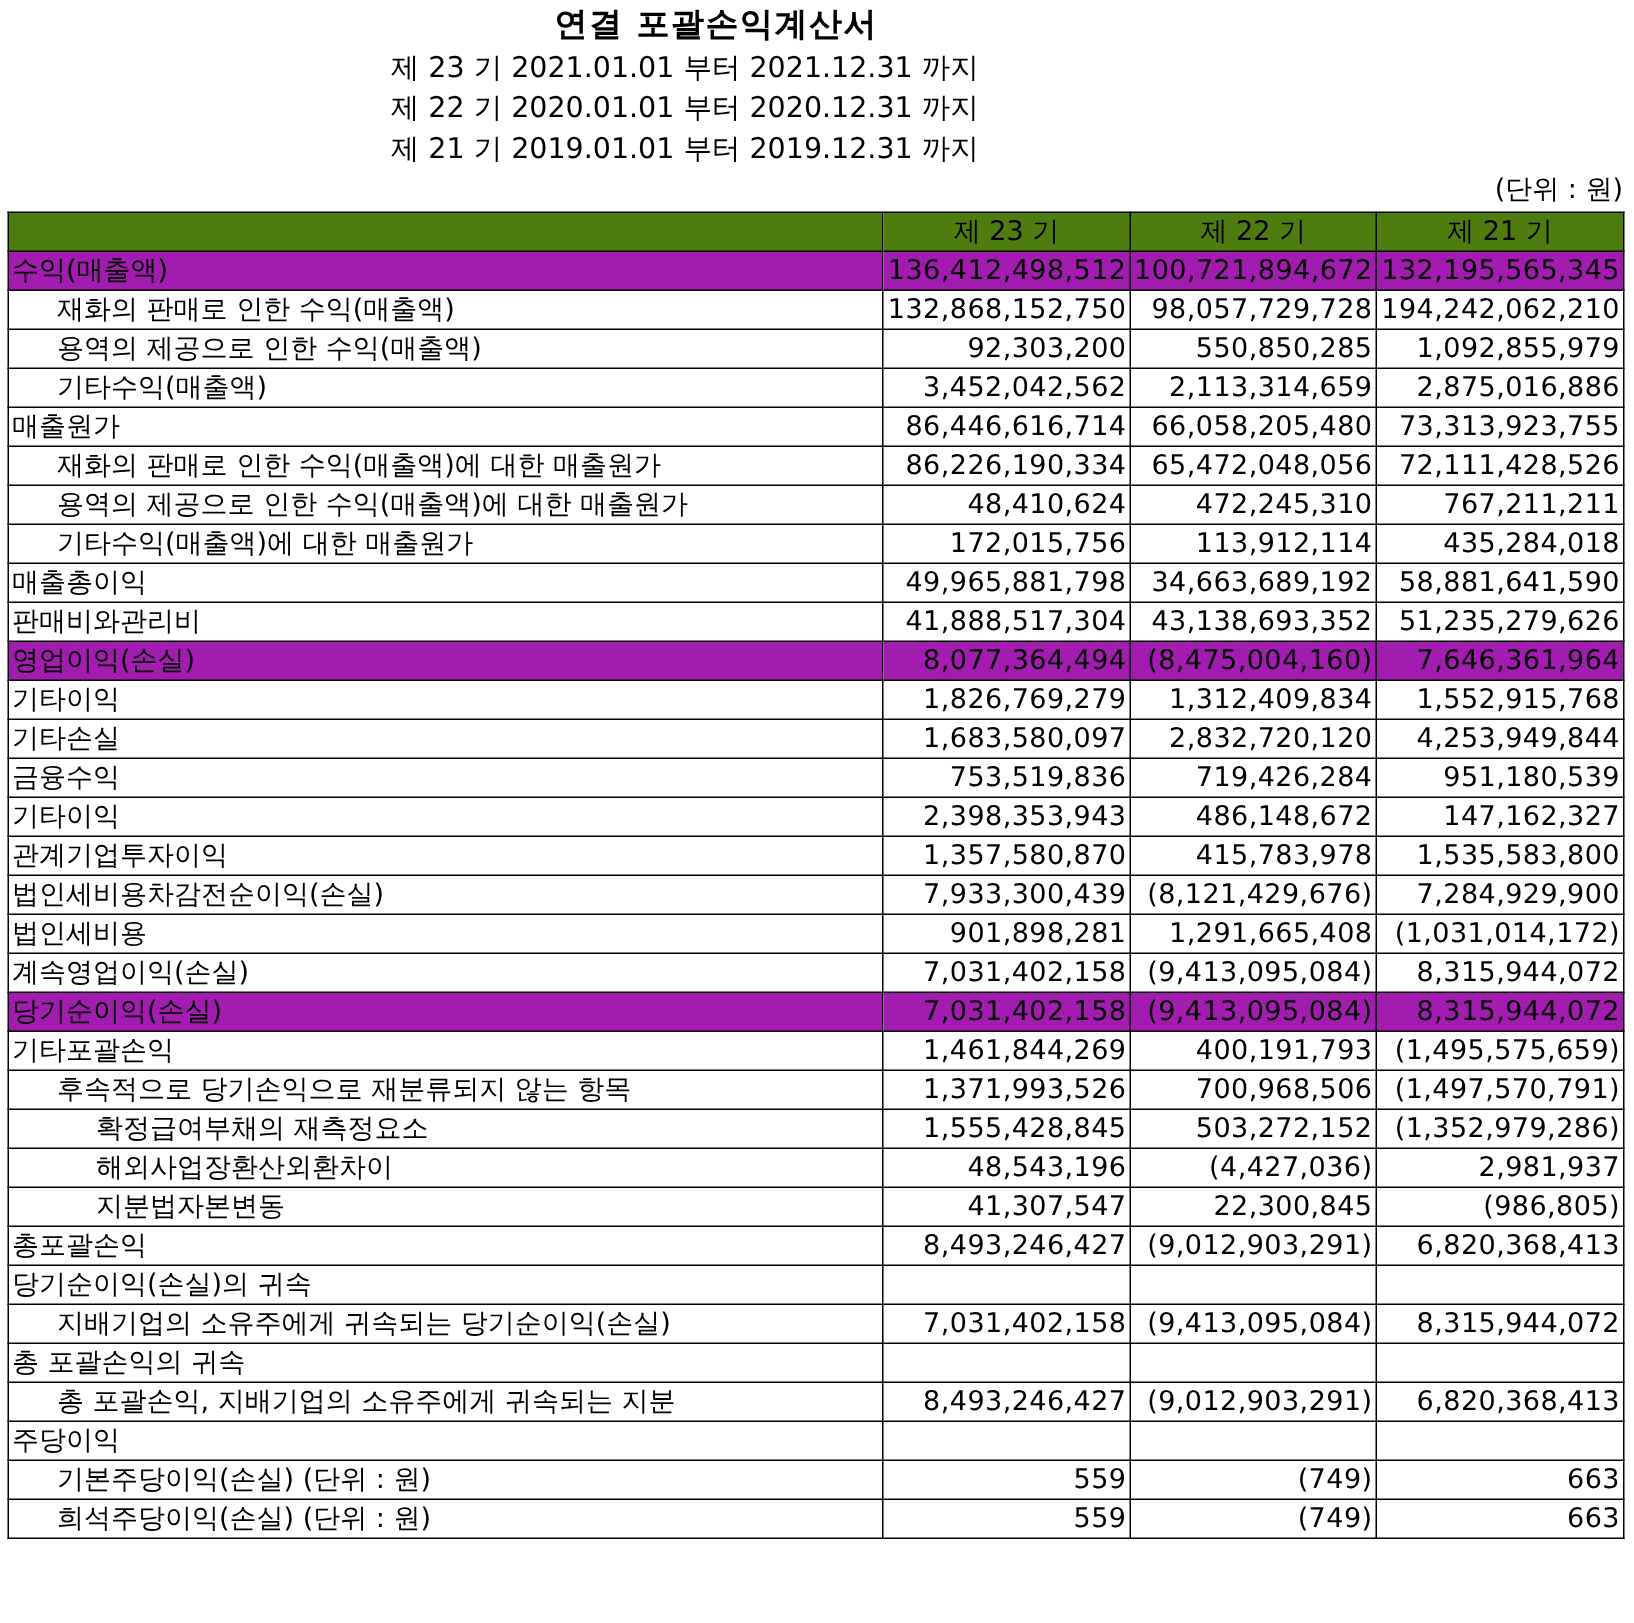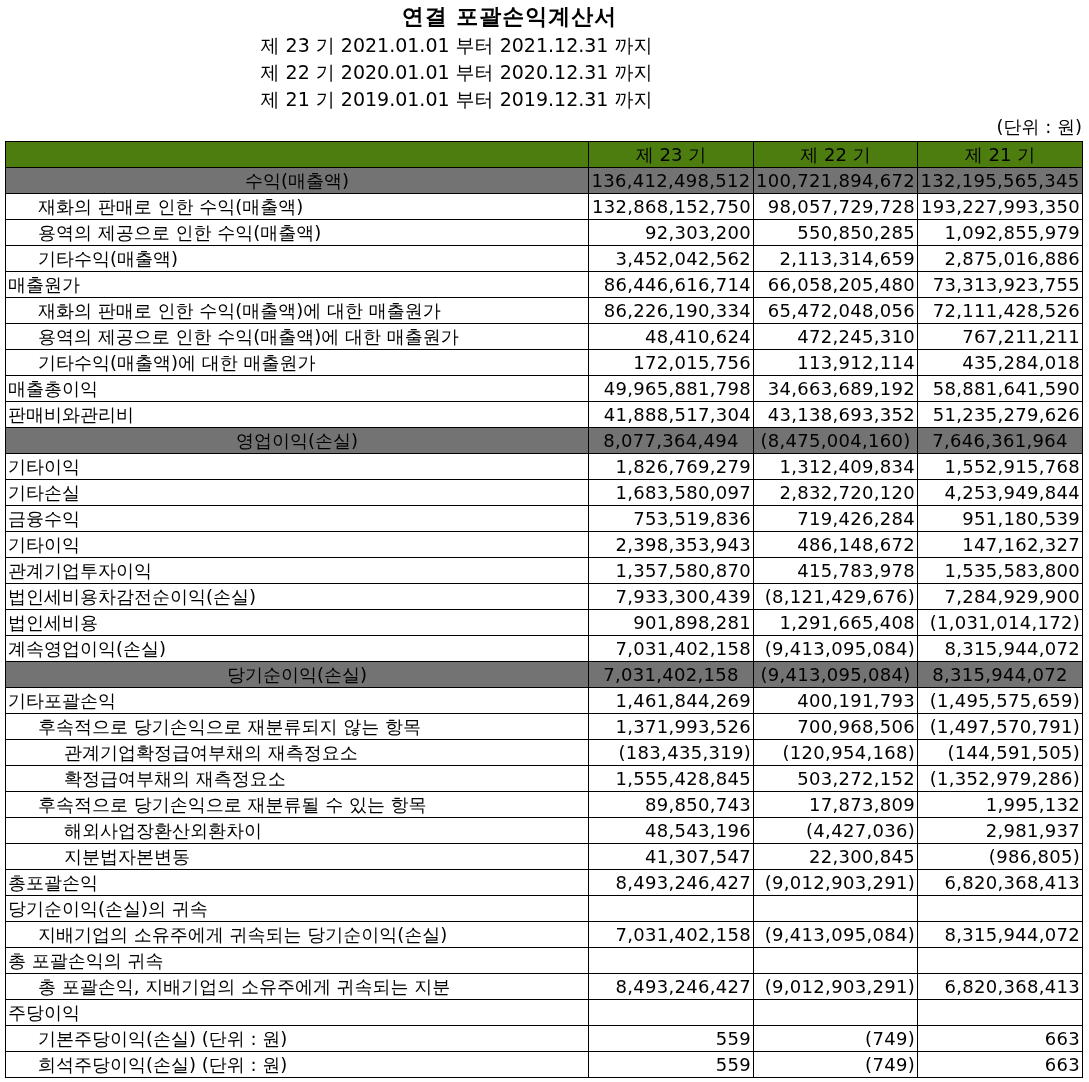--- a/index.html
+++ b/index.html
@@ -1,31 +1,31 @@
 <!DOCTYPE html>
 <html><head>
 <meta charset="utf-8">
 <style>
   html, body { margin: 0; padding: 0; background: #ffffff; }
   body { width: 1089px; height: 1082px; overflow: hidden; position: relative;
          font-family: "DejaVu Sans", "Liberation Sans", sans-serif; color: #000; }
   .title { position: absolute; left: 0; width: 955px; text-align: center; top: 2px;
-           font-size: 22px; font-weight: bold; letter-spacing: 1px; line-height: 30px; padding-left: 32px; }
+           font-size: 22px; font-weight: bold; letter-spacing: 1px; line-height: 30px; }
   .period { position: absolute; left: 0; width: 913px; text-align: center;
             font-size: 19px; line-height: 26px; }
   .unit { position: absolute; right: 7px; top: 115px; font-size: 18px; line-height: 24px; margin-left: 36px; }
   table { position: absolute; left: 5px; top: 141px; border-collapse: collapse;
           table-layout: fixed; width: 1078px; }
   col.c0 { width: 583px; } col.c1 { width: 165px; } col.c2 { width: 164px; } col.c3 { width: 165px; }
   th, td { border: 1px solid #000; height: 25px; padding: 0 2px; font-size: 18px;
            line-height: 24px; white-space: nowrap; overflow: hidden; font-weight: normal; }
   th { background: #4d7c0f; text-align: center; }
   td.num { text-align: right; letter-spacing: 0.3px; }
   td.lbl { text-align: left; }
-  tr.hl td { background: #737373; text-align: center; }
+  tr.hl td { background: #a21caf; }
   .ind1 { padding-left: 32px; }
   .ind2 { padding-left: 58px; }
 </style>
 </head>
 <body>
 
 <div class="title">연결 포괄손익계산서</div>
 <div class="period" style="top:32px">제 23 기 2021.01.01 부터 2021.12.31 까지</div>
 <div class="period" style="top:59px">제 22 기 2020.01.01 부터 2020.12.31 까지</div>
 <div class="period" style="top:86px">제 21 기 2019.01.01 부터 2019.12.31 까지</div>
@@ -50,21 +50,21 @@
       <tr class="hl">
         <td class="lbl">수익(매출액)</td>
         <td class="num">136,412,498,512</td>
         <td class="num">100,721,894,672</td>
         <td class="num">132,195,565,345</td>
       </tr>
       <tr>
         <td class="lbl ind1">재화의 판매로 인한 수익(매출액)</td>
         <td class="num">132,868,152,750</td>
         <td class="num">98,057,729,728</td>
-        <td class="num">193,227,993,350</td>
+        <td class="num">194,242,062,210</td>
       </tr>
       <tr>
         <td class="lbl ind1">용역의 제공으로 인한 수익(매출액)</td>
         <td class="num">92,303,200</td>
         <td class="num">550,850,285</td>
         <td class="num">1,092,855,979</td>
       </tr>
       <tr>
         <td class="lbl ind1">기타수익(매출액)</td>
         <td class="num">3,452,042,562</td>
@@ -173,38 +173,26 @@
         <td class="num">400,191,793</td>
         <td class="num">(1,495,575,659)</td>
       </tr>
       <tr>
         <td class="lbl ind1">후속적으로 당기손익으로 재분류되지 않는 항목</td>
         <td class="num">1,371,993,526</td>
         <td class="num">700,968,506</td>
         <td class="num">(1,497,570,791)</td>
       </tr>
       <tr>
-        <td class="lbl ind2">관계기업확정급여부채의 재측정요소</td>
-        <td class="num">(183,435,319)</td>
-        <td class="num">(120,954,168)</td>
-        <td class="num">(144,591,505)</td>
-      </tr>
-      <tr>
         <td class="lbl ind2">확정급여부채의 재측정요소</td>
         <td class="num">1,555,428,845</td>
         <td class="num">503,272,152</td>
         <td class="num">(1,352,979,286)</td>
       </tr>
       <tr>
-        <td class="lbl ind1">후속적으로 당기손익으로 재분류될 수 있는 항목</td>
-        <td class="num">89,850,743</td>
-        <td class="num">17,873,809</td>
-        <td class="num">1,995,132</td>
-      </tr>
-      <tr>
         <td class="lbl ind2">해외사업장환산외환차이</td>
         <td class="num">48,543,196</td>
         <td class="num">(4,427,036)</td>
         <td class="num">2,981,937</td>
       </tr>
       <tr>
         <td class="lbl ind2">지분법자본변동</td>
         <td class="num">41,307,547</td>
         <td class="num">22,300,845</td>
         <td class="num">(986,805)</td>

